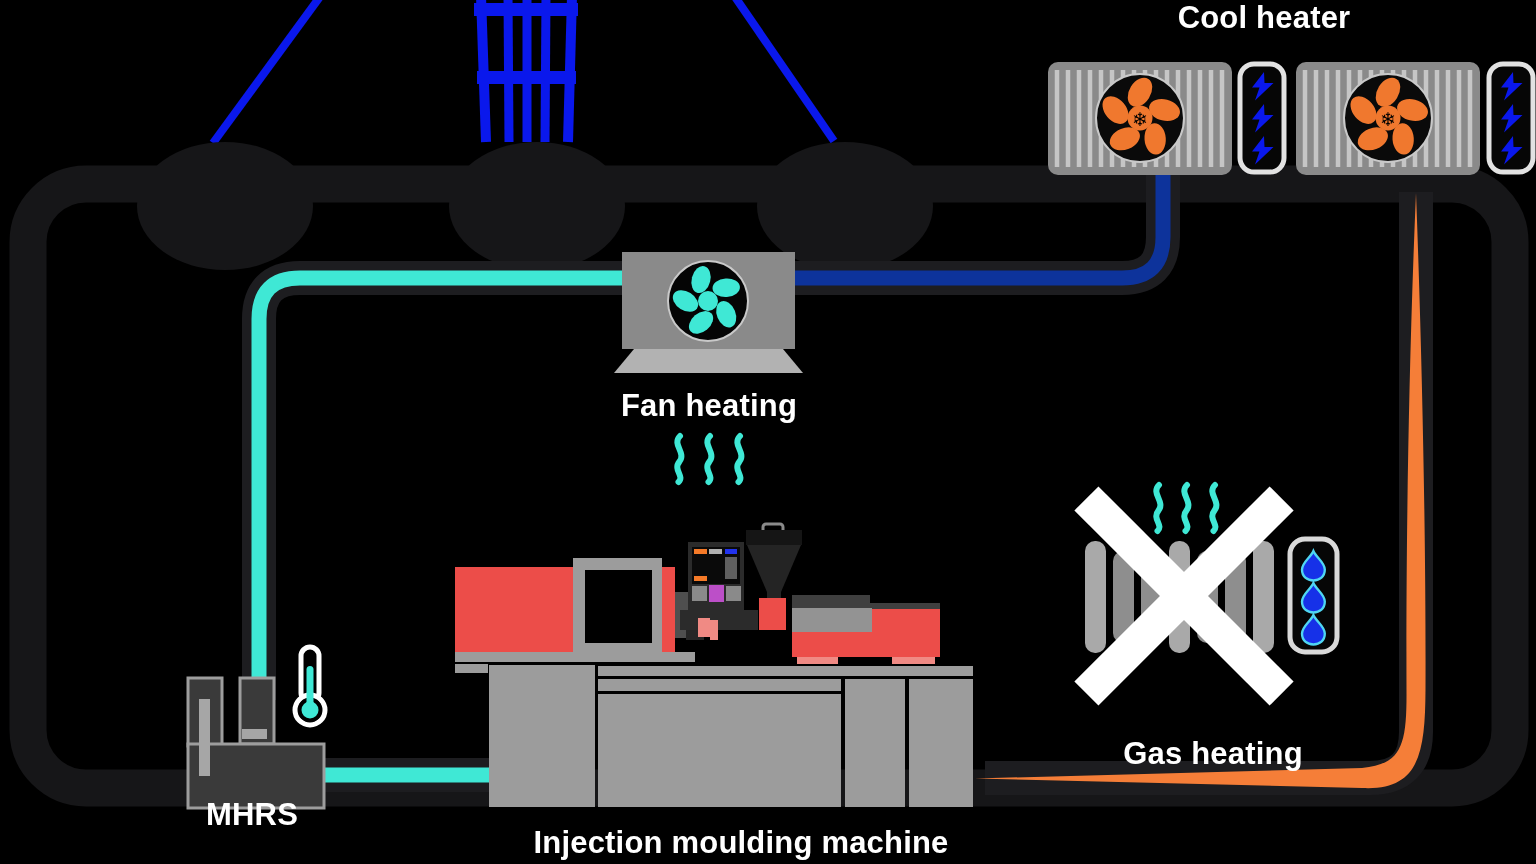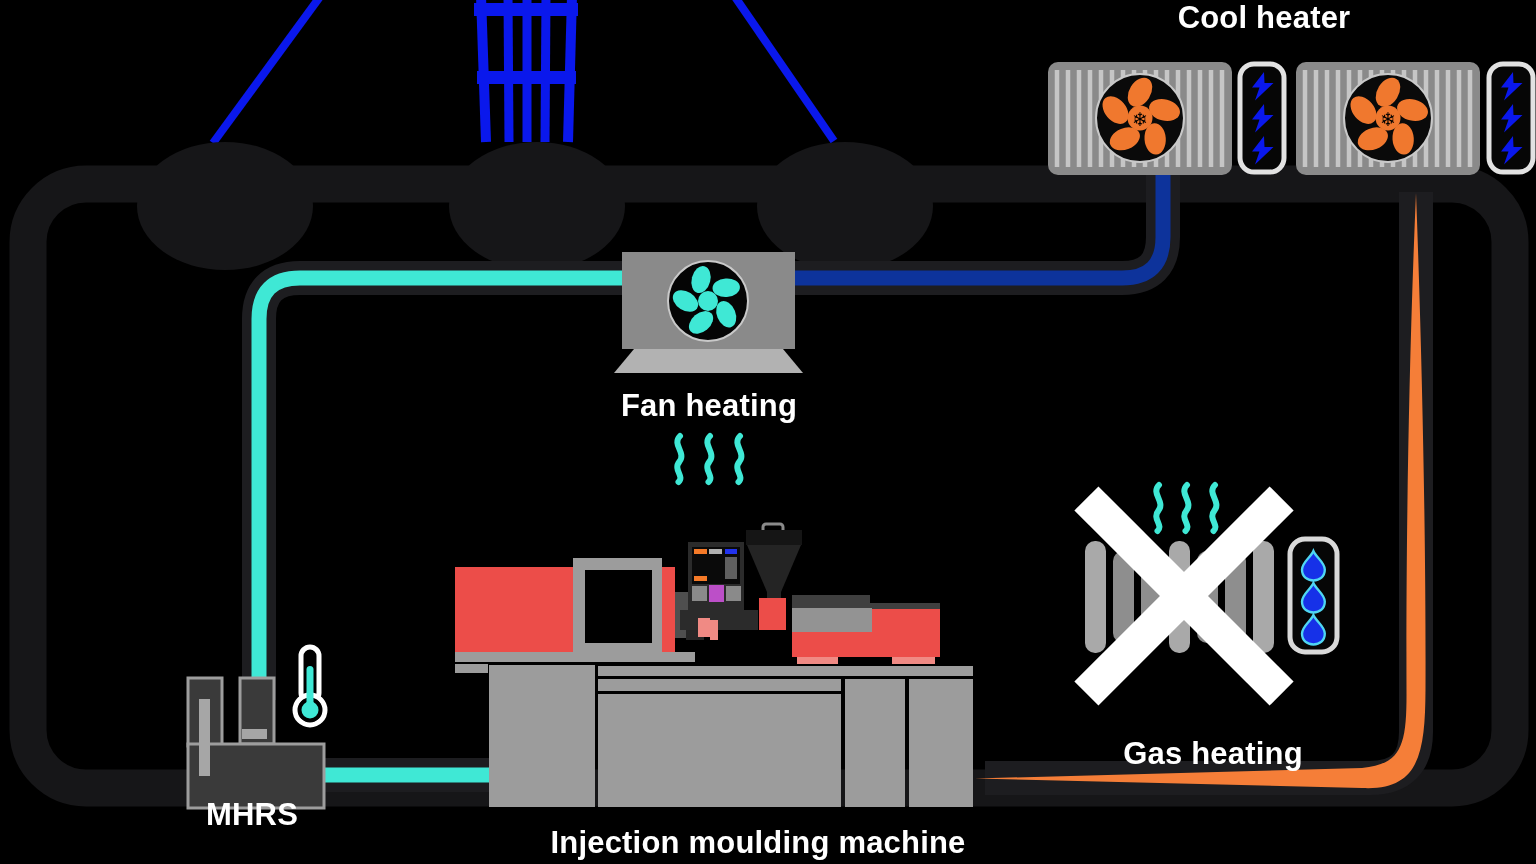--- a/index.html
+++ b/index.html
@@ -196,15 +196,15 @@
       <rect x="797" y="657" width="41" height="7" fill="#f08a84"></rect>
       <rect x="892" y="657" width="43" height="7" fill="#f08a84"></rect>
     </g>
   </g>
 </svg>
 
 <div class="label" style="left:1264px;top:1px;">Cool heater</div>
 <div class="label" style="left:709px;top:389px;">Fan heating</div>
 <div class="label" style="left:1213px;top:699px;margin-top:38px;">Gas heating</div>
 <div class="label" style="left:252px;top:798px;">MHRS</div>
-<div class="label" style="left:741px;top:826px;margin-left:17px;">Injection moulding machine</div>
+<div class="label" style="left:741px;top:826px;">Injection moulding machine</div>
 
 </div>
 
 </body></html>

